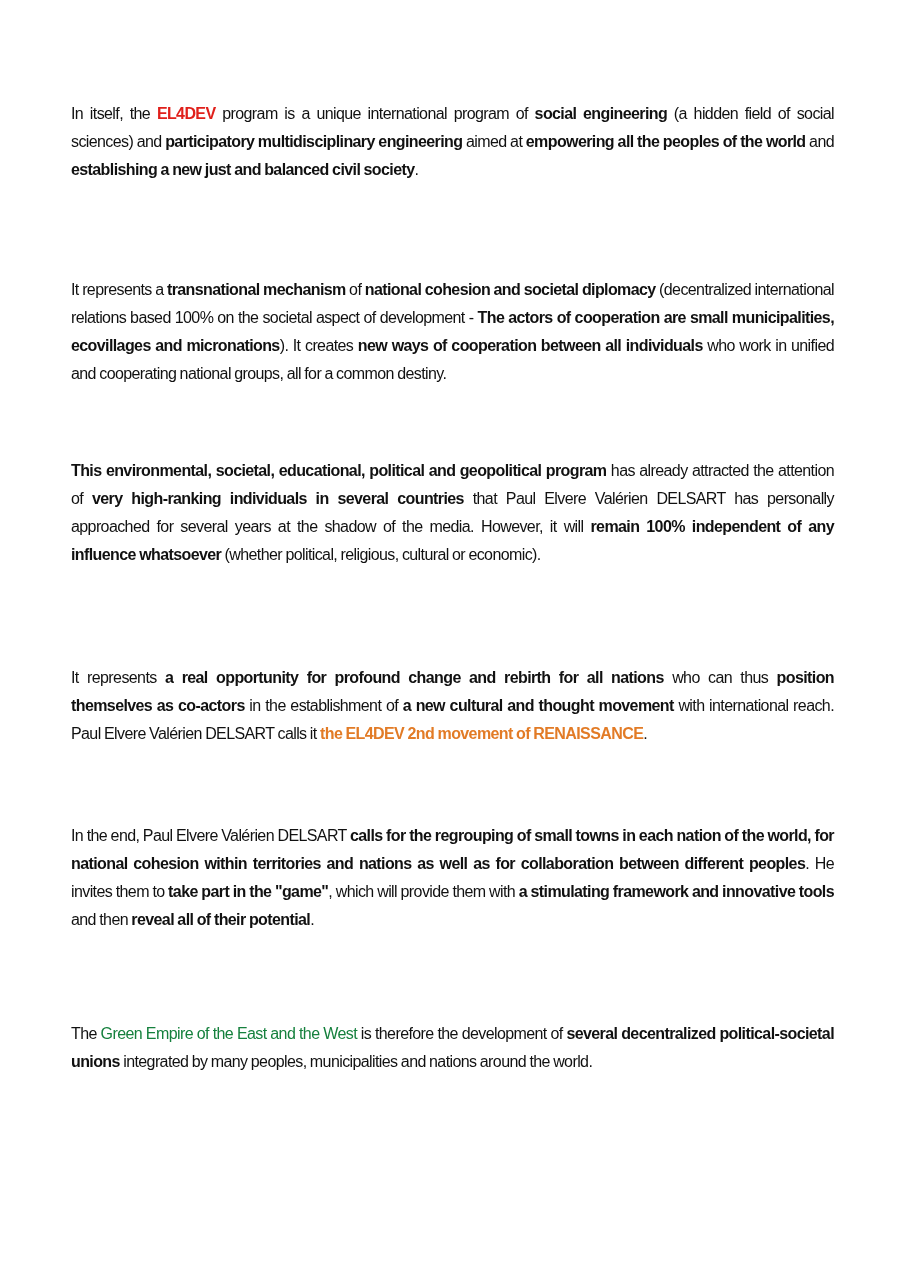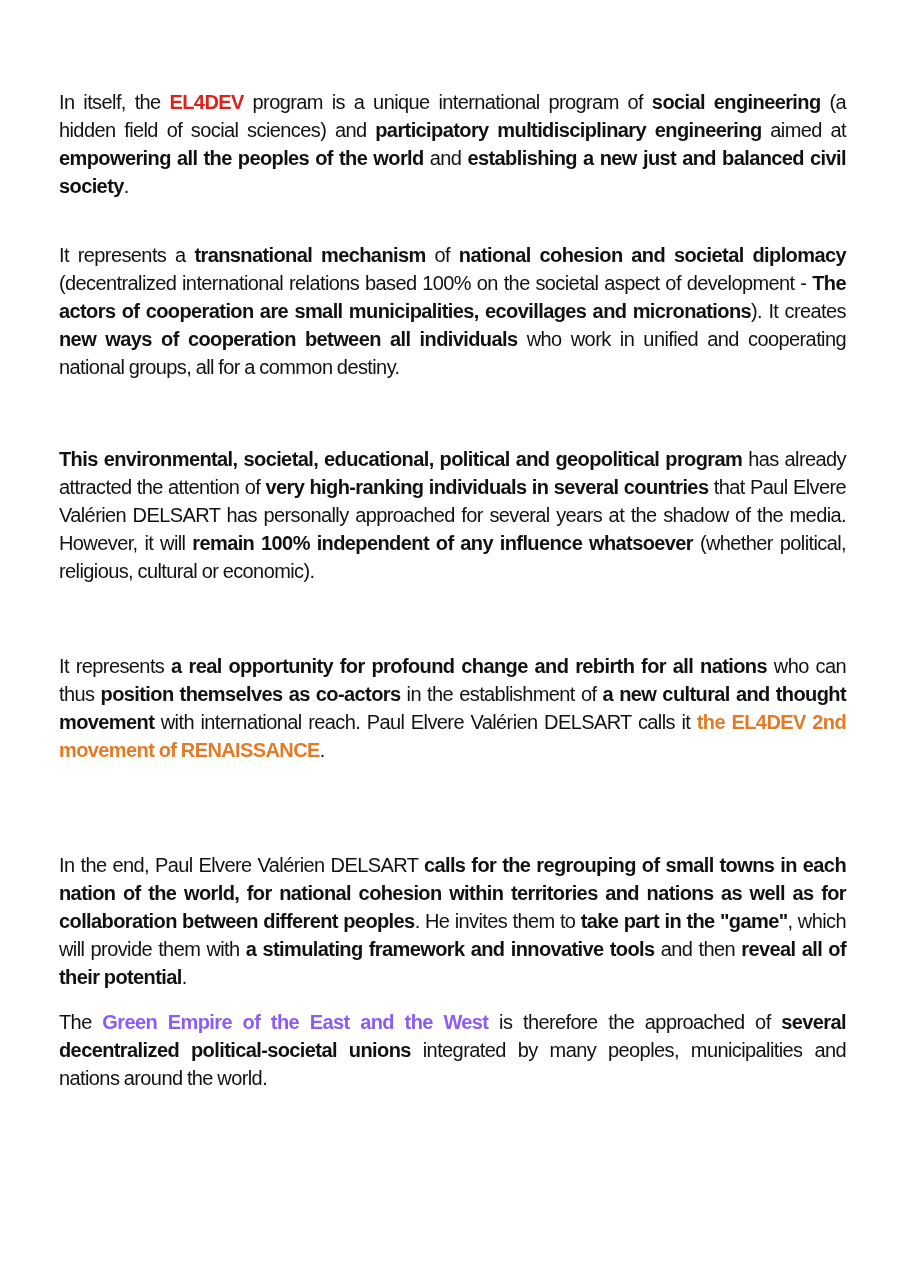--- a/index.html
+++ b/index.html
@@ -1,41 +1,41 @@
 <!DOCTYPE html>
 <html><head>
 <meta charset="utf-8">
 <style>
   html, body { margin: 0; padding: 0; background: #ffffff; }
   body { width: 905px; height: 1280px; position: relative; overflow: hidden; }
   .page { position: absolute; left: 55px; top: 84px; width: 795px; }
   .para {
     font-family: "Liberation Sans", sans-serif;
-    font-size: 20px;
+    font-size: 16px;
     line-height: 28px;
     color: #111;
     text-align: justify;
-    margin: 4px;
+    margin: 16px;
     letter-spacing: -0.6px;
     word-spacing: -0.5px;
   }
   .para b { font-weight: bold; }
   .red { color: #e0201b; font-weight: bold; }
   .orange { color: #e27b26; font-weight: bold; }
-  .green { color: #8b5cf6; font-weight: bold; }
+  .green { color: #15803d; font-weight: normal; }
   #p1 { position: absolute; top: 0; }
-  #p2 { position: absolute; top: 153px; }
+  #p2 { position: absolute; top: 176px; }
   #p3 { position: absolute; top: 357px; }
   #p4 { position: absolute; top: 564px; }
-  #p5 { position: absolute; top: 763px; }
+  #p5 { position: absolute; top: 722px; }
   #p6 { position: absolute; top: 920px; }
 </style>
 </head>
 <body>
 
 <div class="page">
   <p class="para" id="p1"><span>In itself, the </span><span class="red">EL4DEV</span><span> program is a unique international program of </span><b>social engineering</b><span> (a hidden field of social sciences) and </span><b>participatory multidisciplinary engineering</b><span> aimed at </span><b>empowering all the peoples of the world</b><span> and </span><b>establishing a new just and balanced civil society</b><span>.</span></p>
   <p class="para" id="p2"><span>It represents a </span><b>transnational mechanism</b><span> of </span><b>national cohesion and societal diplomacy</b><span> (decentralized international relations based 100% on the societal aspect of development - </span><b>The actors of cooperation are small municipalities, ecovillages and micronations</b><span>). It creates </span><b>new ways of cooperation between all individuals</b><span> who work in unified and cooperating national groups, all for a common destiny.</span></p>
   <p class="para" id="p3"><b>This environmental, societal, educational, political and geopolitical program</b><span> has already attracted the attention of </span><b>very high-ranking individuals in several countries</b><span> that Paul Elvere Valérien DELSART has personally approached for several years at the shadow of the media. However, it will </span><b>remain 100% independent of any influence whatsoever</b><span> (whether political, religious, cultural or economic).</span></p>
   <p class="para" id="p4"><span>It represents </span><b>a real opportunity for profound change and rebirth for all nations</b><span> who can thus </span><b>position themselves as co-actors</b><span> in the establishment of </span><b>a new cultural and thought movement</b><span> with international reach. Paul Elvere Valérien DELSART calls it </span><span class="orange">the EL4DEV 2nd movement of RENAISSANCE</span><span>.</span></p>
   <p class="para" id="p5"><span>In the end, Paul Elvere Valérien DELSART </span><b>calls for the regrouping of small towns in each nation of the world, for national cohesion within territories and nations as well as for collaboration between different peoples</b><span>. He invites them to </span><b>take part in the "game"</b><span>, which will provide them with </span><b>a stimulating framework and innovative tools</b><span> and then </span><b>reveal all of their potential</b><span>.</span></p>
-  <p class="para" id="p6"><span>The </span><span class="green">Green Empire of the East and the West</span><span> is therefore the approached of </span><b>several decentralized political-societal unions</b><span> integrated by many peoples, municipalities and nations around the world.</span></p>
+  <p class="para" id="p6"><span>The </span><span class="green">Green Empire of the East and the West</span><span> is therefore the development of </span><b>several decentralized political-societal unions</b><span> integrated by many peoples, municipalities and nations around the world.</span></p>
 </div>
 
 </body></html>

